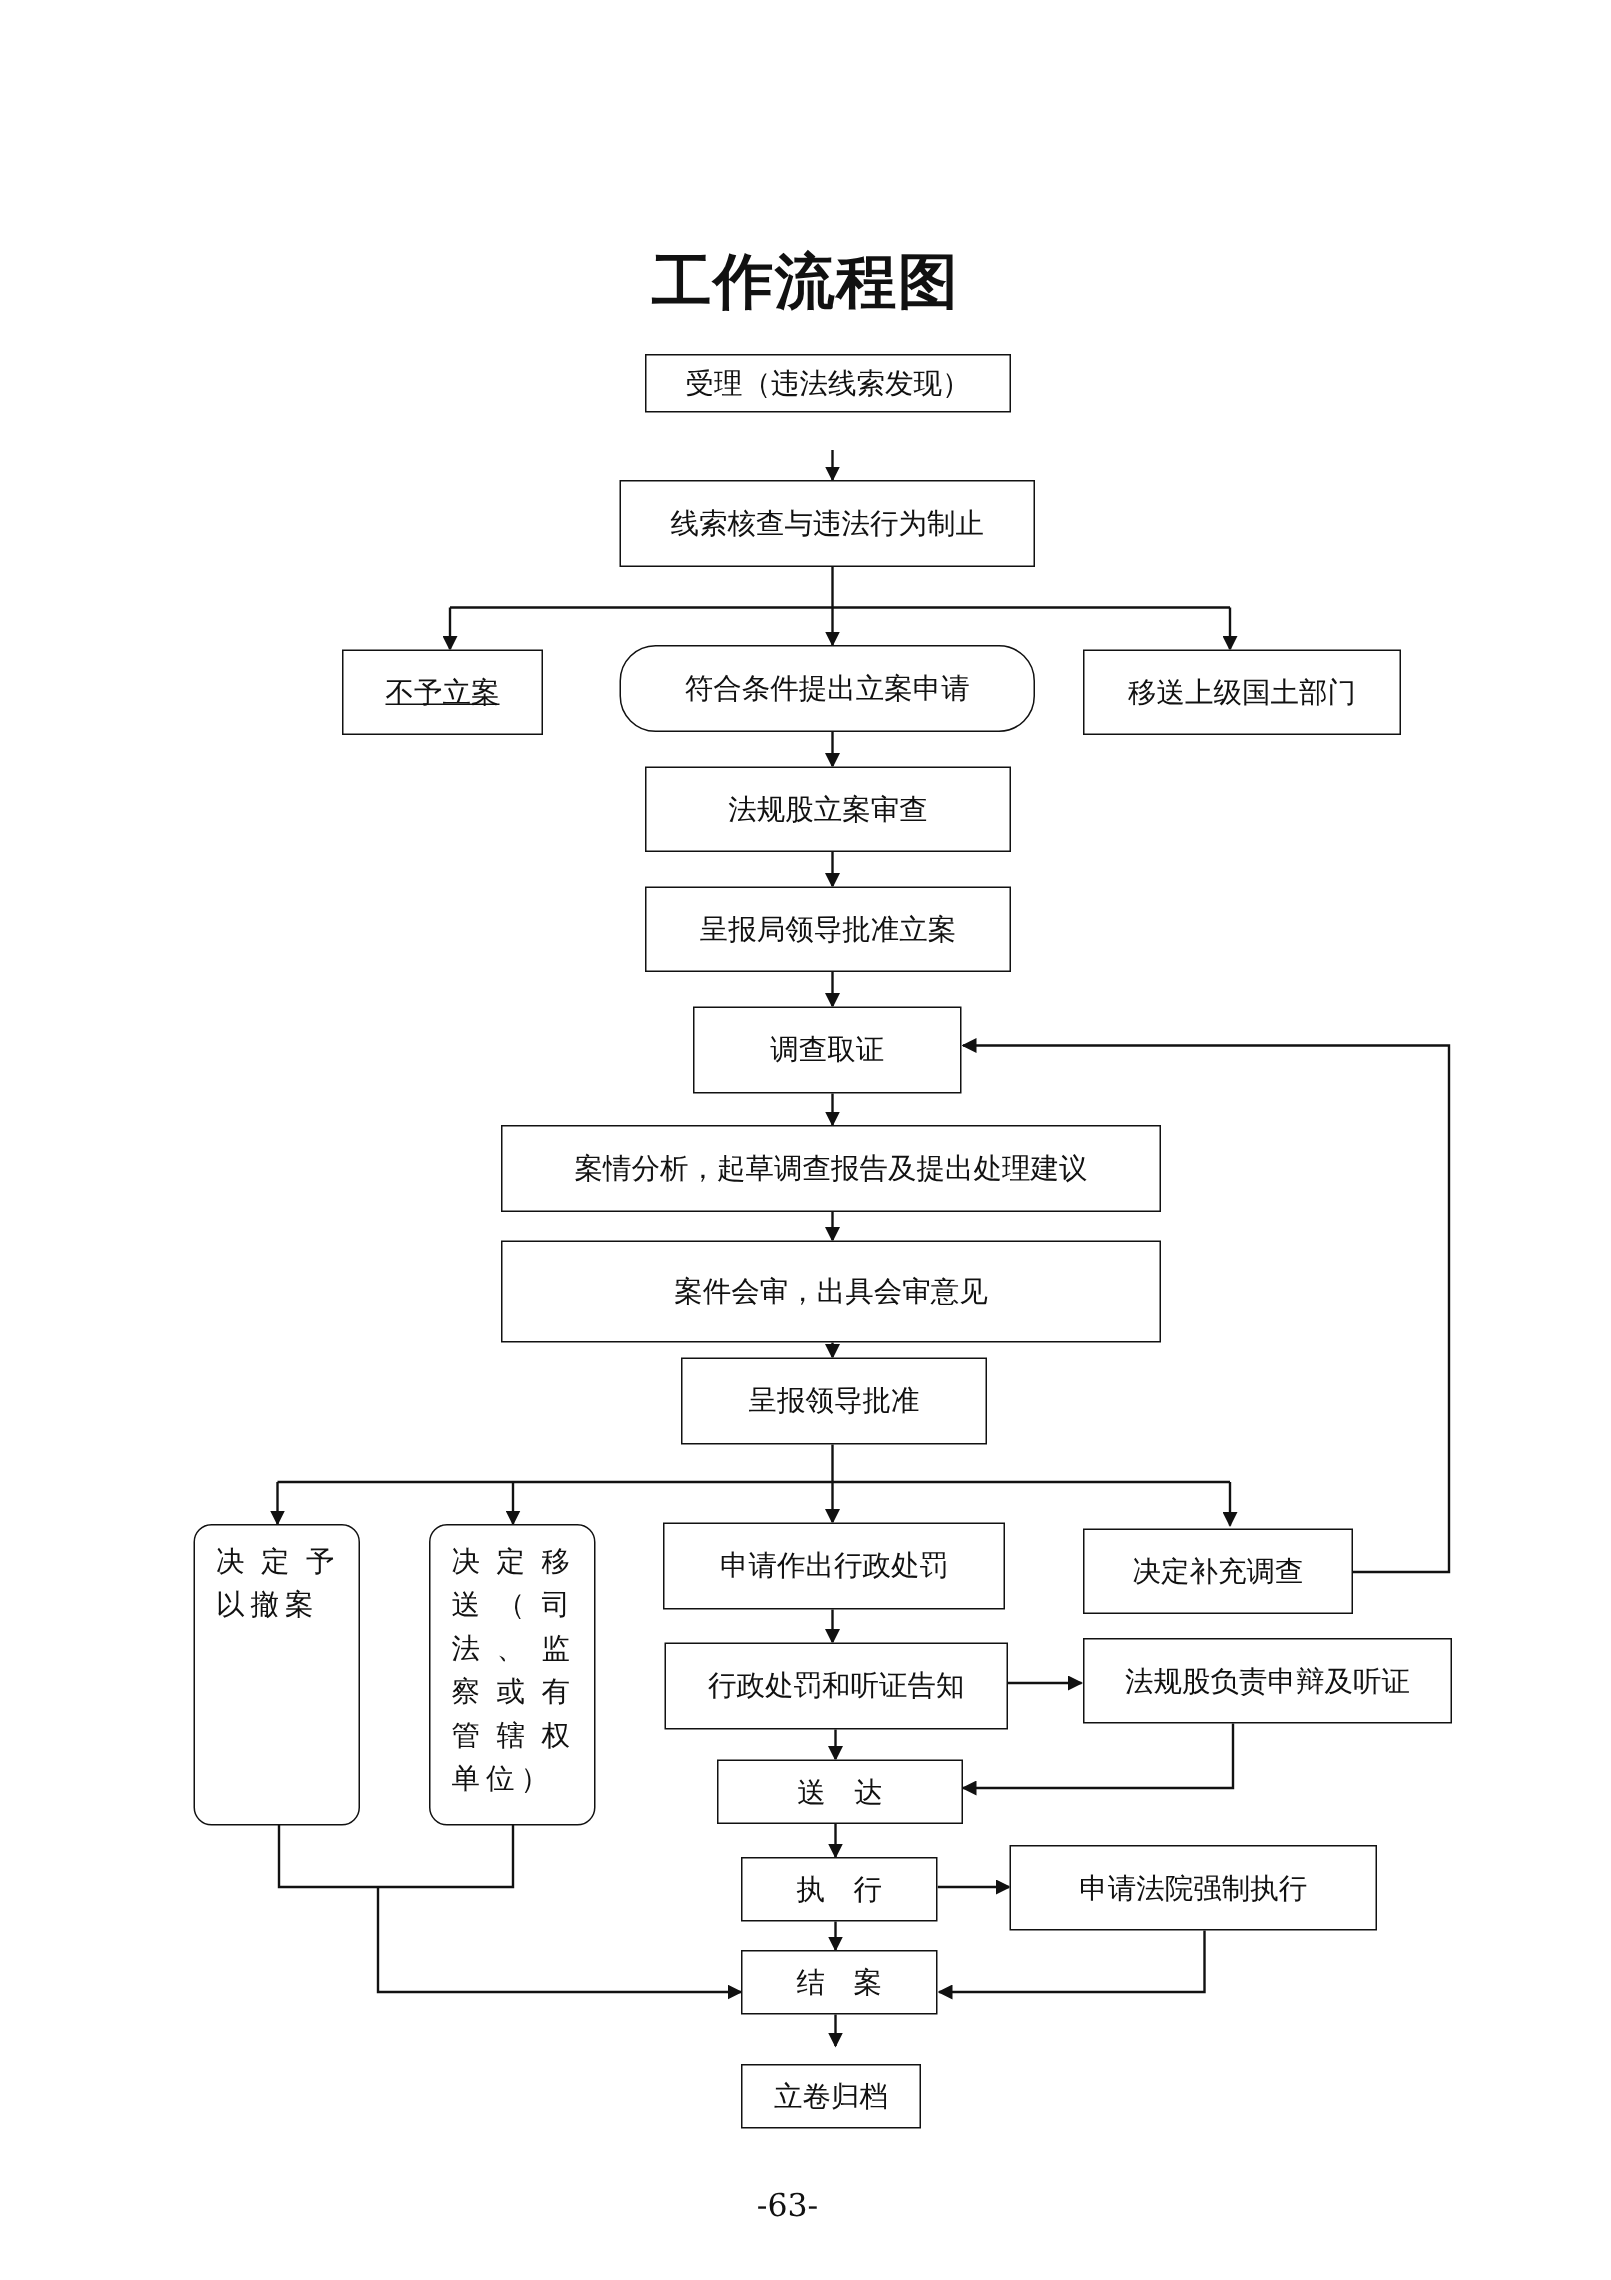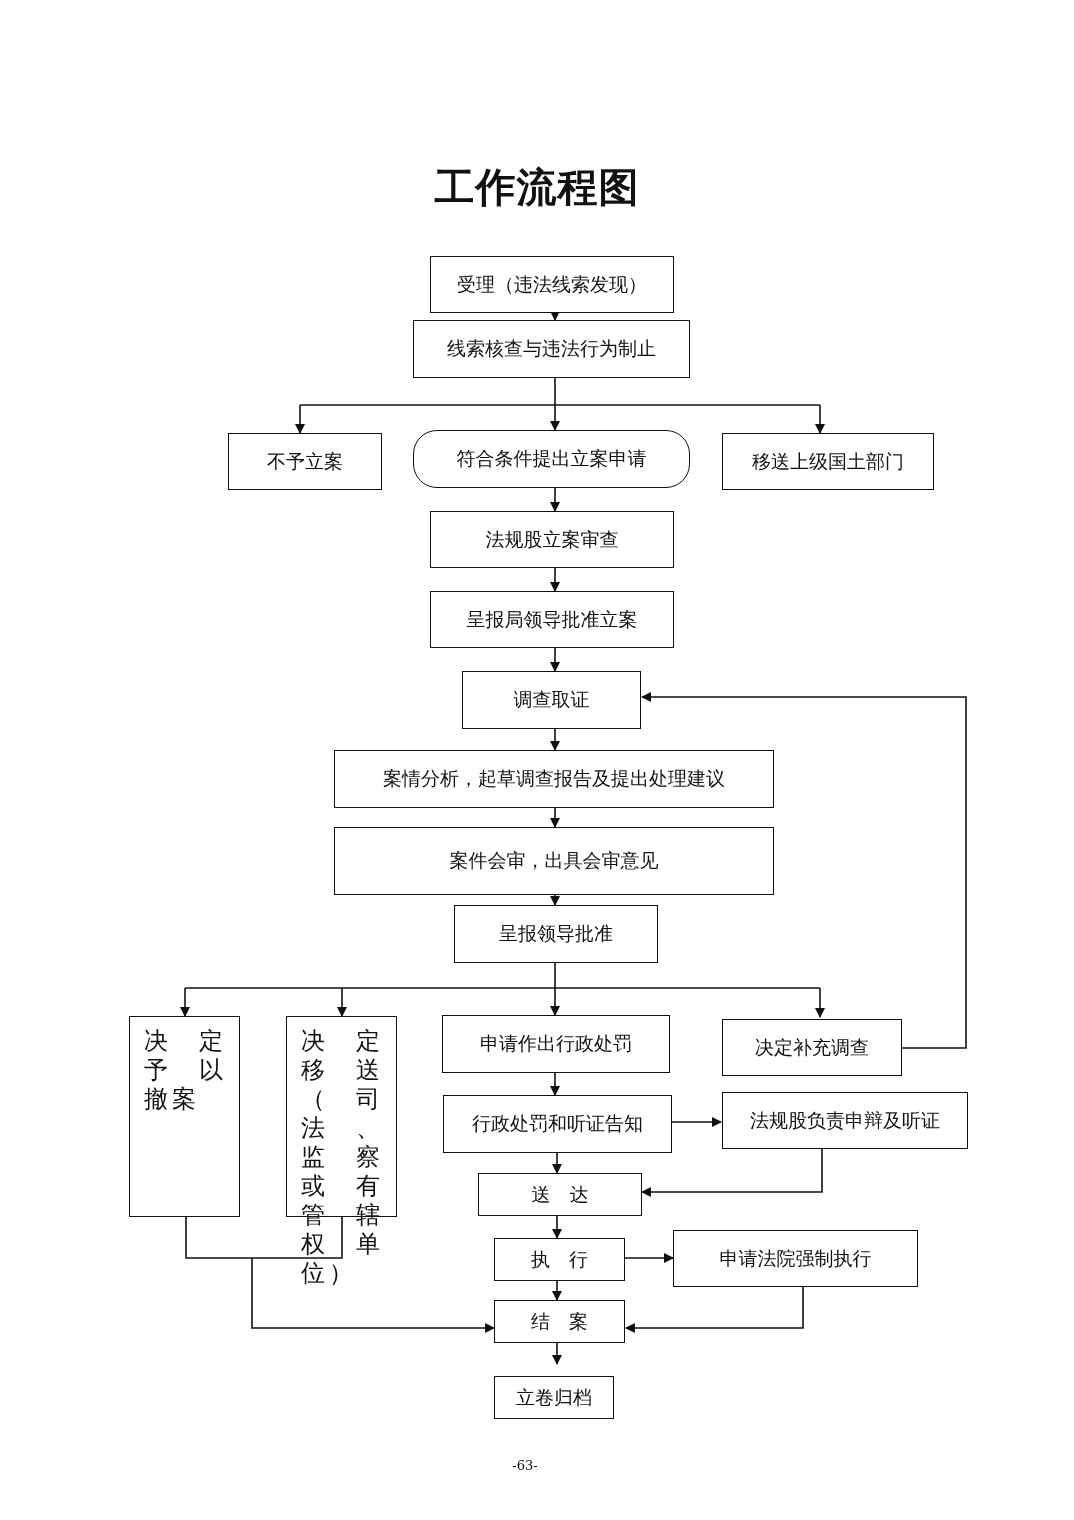--- a/index.html
+++ b/index.html
@@ -4,24 +4,24 @@
   <style>
     html, body { margin: 0; padding: 0; background: #ffffff; }
     body { width: 1074px; height: 1520px; position: relative; overflow: hidden;
            font-family: "DejaVu Serif", "Liberation Serif", serif; color: #111; }
     .title { position: absolute; left: 0; width: 1074px; top: 160px; text-align: center;
              font-size: 40px; font-weight: bold; letter-spacing: 1px; }
     .box { position: absolute; border: 1.6px solid #111; box-sizing: border-box;
            display: flex; align-items: center; justify-content: center;
            font-size: 19px; background: #fff; text-align: center; white-space: nowrap; }
     .box.tall { align-items: flex-start; justify-content: flex-start; white-space: normal;
-                padding: 10px 12px 0 14px; line-height: 29px; text-align: justify; font-size: 24px;
-                letter-spacing: 4px; }
+                padding: 10px 12px 0 14px; line-height: 29px; text-align: justify; font-size: 19px;
+                letter-spacing: 4px; border-radius: 12px; }
     svg.lines { position: absolute; left: 0; top: 0; }
-    .page-num { position: absolute; left: 0; width: 1050px; top: 1458px; text-align: center; font-size: 13px; }
+    .page-num { position: absolute; left: 0; width: 1050px; top: 1458px; text-align: center; font-size: 21px; }
   </style>
 </head>
 <body>
 
 <div class="title">工作流程图</div>
 
 <svg class="lines" width="1074" height="1520">
   <defs>
     <marker id="ah" markerWidth="10" markerHeight="10" refX="9" refY="5" orient="auto" markerUnits="userSpaceOnUse">
       <path d="M0,0 L10,5 L0,10 z" fill="#111"></path>
@@ -69,23 +69,23 @@
 
     <polyline points="803,1286 803,1328 626,1328" marker-end="url(#ah)"></polyline>
 
     <polyline points="186,1216 186,1258 342,1258 342,1216"></polyline>
     <polyline points="252,1258 252,1328 494,1328" marker-end="url(#ah)"></polyline>
 
     <line x1="557" y1="1342" x2="557" y2="1364" marker-end="url(#ah)"></line>
   </g>
 </svg>
 
-<div class="box" style="left:430px;top:256px;width:244px;height:57px;">受理（违法线索发现）</div>
+<div class="box" style="left:430px;top:236px;width:244px;height:39px;">受理（违法线索发现）</div>
 <div class="box" style="left:413px;top:320px;width:277px;height:58px;">线索核查与违法行为制止</div>
-<div class="box" style="left:228px;top:433px;width:154px;height:57px;">不予立案</div>
+<div class="box" style="left:228px;top:433px;width:134px;height:57px;text-decoration:underline;">不予立案</div>
 <div class="box" style="left:413px;top:430px;width:277px;height:58px;border-radius:24px;">符合条件提出立案申请</div>
 <div class="box" style="left:722px;top:433px;width:212px;height:57px;">移送上级国土部门</div>
 <div class="box" style="left:430px;top:511px;width:244px;height:57px;">法规股立案审查</div>
 <div class="box" style="left:430px;top:591px;width:244px;height:57px;">呈报局领导批准立案</div>
 <div class="box" style="left:462px;top:671px;width:179px;height:58px;">调查取证</div>
 <div class="box" style="left:334px;top:750px;width:440px;height:58px;">案情分析，起草调查报告及提出处理建议</div>
 <div class="box" style="left:334px;top:827px;width:440px;height:68px;">案件会审，出具会审意见</div>
 <div class="box" style="left:454px;top:905px;width:204px;height:58px;">呈报领导批准</div>
 <div class="box tall" style="left:129px;top:1016px;width:111px;height:201px;">决定予以撤案</div>
 <div class="box tall" style="left:286px;top:1016px;width:111px;height:201px;">决定移送（司法、监察或有管辖权单位）</div>

